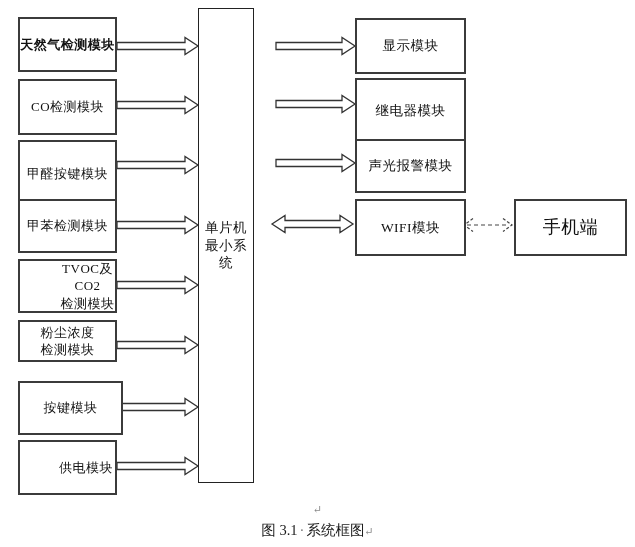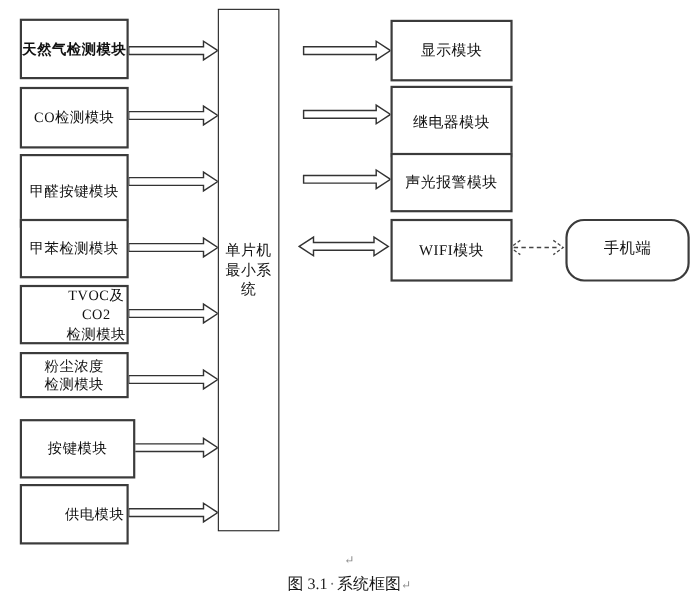--- a/index.html
+++ b/index.html
@@ -34,21 +34,21 @@
     white-space: pre-line;
     line-height: 1.32;
     letter-spacing: 0.5px;
   }
   .mcu-box {
     border-width: 1px;
     border-color: #222222;
     font-size: 13.5px;
   }
   .right-box { font-size: 13.5px; }
-  .phone-box { font-size: 14px; border-radius: 17px; }
+  .phone-box { font-size: 18px; }
   .arrow-shape { fill: #ffffff; stroke: #333333; stroke-width: 1.3; }
   .dashed-stroke { fill: none; stroke: #444444; stroke-width: 1.2; }
   .pmark-row {
     position: absolute;
     left: 0;
     width: 100%;
     text-align: center;
     color: #8a8a8a;
     font-size: 11px;
     z-index: 2;

